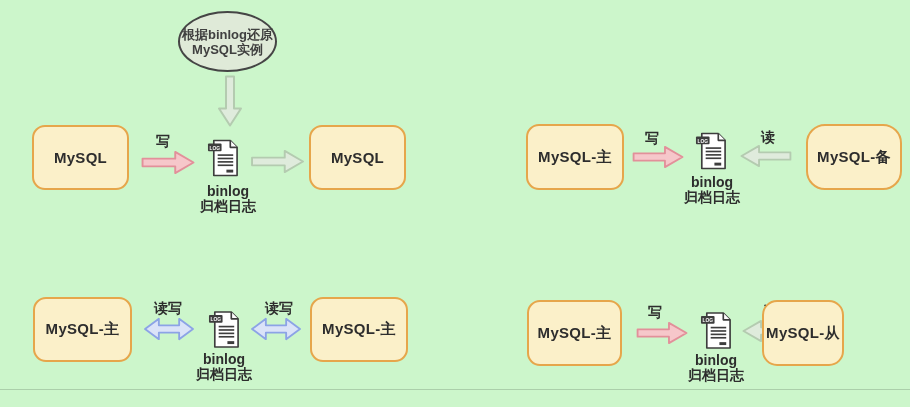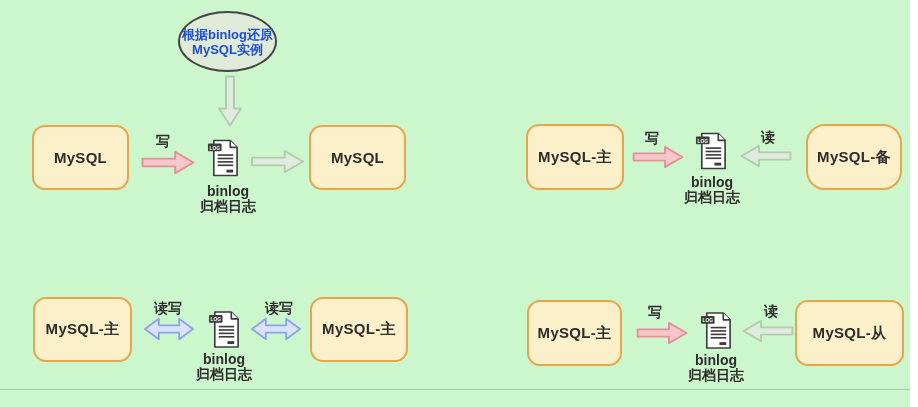--- a/index.html
+++ b/index.html
@@ -20,21 +20,21 @@
   }
   .cap {
     position:absolute; font-weight:bold; font-size:14px; color:var(--text);
     text-align:center; line-height:15px;
   }
   .ellipse {
     position:absolute; box-sizing:border-box;
     background:var(--ellipse-fill); border:2.5px solid var(--ellipse-border);
     border-radius:50%; display:flex; flex-direction:column;
     align-items:center; justify-content:center;
-    font-weight:bold; font-size:13px; line-height:15px; color:#1d4ed8; text-align:center;
+    font-weight:bold; font-size:13px; line-height:15px; color:#404040; text-align:center;
   }
   svg { position:absolute; overflow:visible; }
   svg.arrow polygon { stroke-width:2; stroke-linejoin:round; }
   .a-pink  polygon { fill:var(--pink-arrow-fill);  stroke:var(--pink-arrow-border); }
   .a-green polygon { fill:var(--green-arrow-fill); stroke:var(--green-arrow-border); }
   .a-blue  polygon { fill:var(--blue-arrow-fill);  stroke:var(--blue-arrow-border); }
   .file-icon .doc     { fill:#ffffff; stroke:#3d3d3d; stroke-width:1.7; stroke-linejoin:round; }
   .file-icon .tag     { fill:#3d3d3d; }
   .file-icon .tagtext { fill:#ffffff; font-size:5px; font-weight:bold; font-family:"Liberation Sans",sans-serif; }
   .file-icon .line    { stroke:#3d3d3d; stroke-width:1.7; }
@@ -169,17 +169,17 @@
 
   <div class="cap" style="left:681px; top:353px; width:70px;">binlog</div>
   <div class="cap" style="left:681px; top:368px; width:70px;">归档日志</div>
 
   <svg class="arrow a-green" style="left:740px; top:319px;" width="55" height="24" viewBox="0 0 56 26">
     <polygon points="55,9 21,9 21,2 2,13 21,24 21,17 55,17"></polygon>
   </svg>
 
   <span class="lbl" style="left:757px; top:304px; width:28px;">读</span>
 
-  <div class="node" style="left:795px; top:300px; width:109px; height:66px;">MySQL-从</div>
+  <div class="node" style="left:762px; top:300px; width:82px; height:66px;border-radius:15px;">MySQL-从</div>
 
   <div class="divider"></div>
   <div class="right-strip"></div>
 </div>
 
 </body></html>

